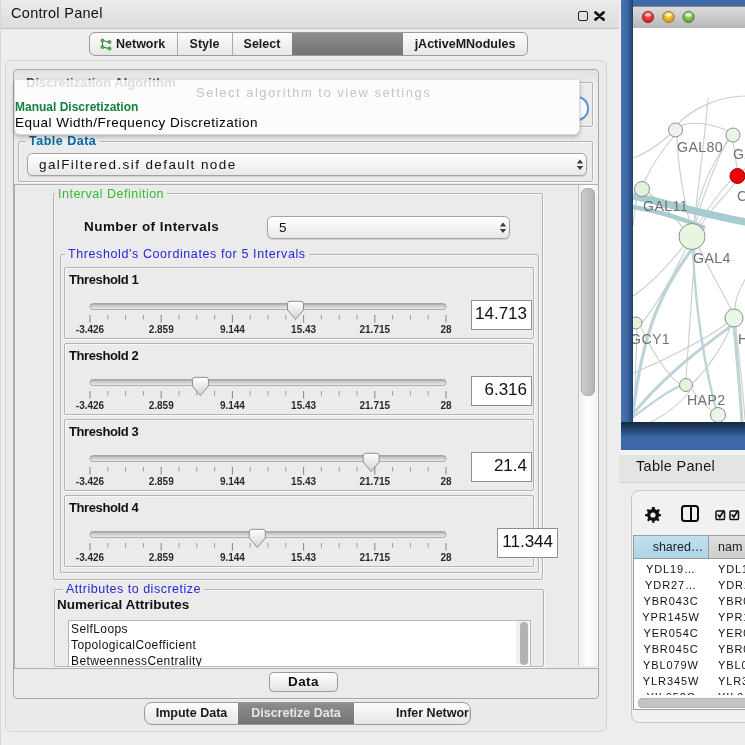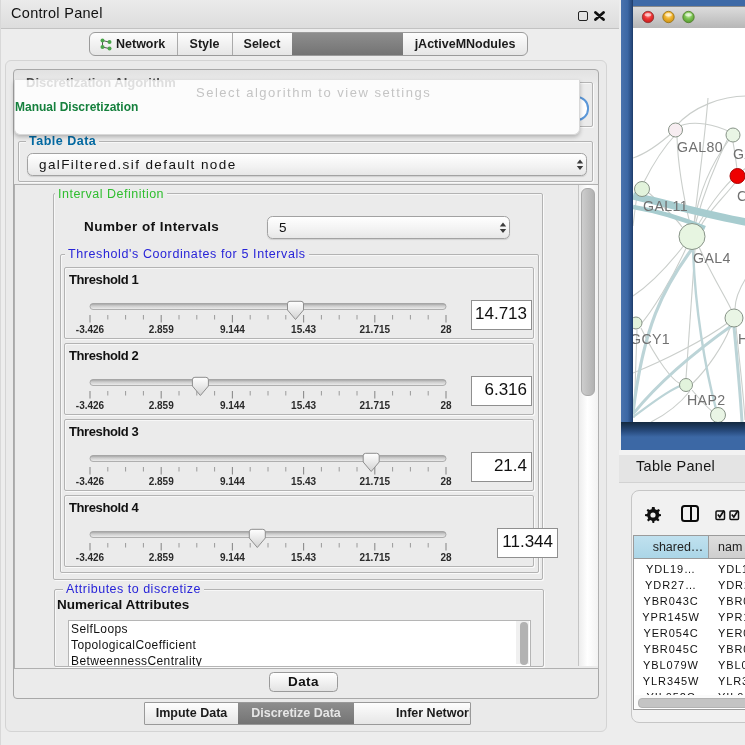--- a/index.html
+++ b/index.html
@@ -245,21 +245,21 @@
 <div class="gtitle" style="left:62px;top:581.5px;color:#2824d8;">Attributes to discretize</div>
 <div class="abs thtitle" style="left:56px;top:596.5px;font-size:13.5px;letter-spacing:0;">Numerical Attributes</div>
 <div class="abs" style="left:67px;top:620px;width:461px;height:45px;background:#fff;border:1px solid #b5b5b5;overflow:hidden;font-size:12px;color:#111;">
   <div style="padding:0 0 0 2px;line-height:16px;letter-spacing:0.4px;">SelfLoops<br>TopologicalCoefficient<br>BetweennessCentrality</div>
 </div>
 <div class="abs" style="left:515px;top:621px;width:13px;height:43px;background:#f0f0f0;"></div>
 <div class="abs" style="left:518.5px;top:621.5px;width:8px;height:43px;border-radius:4px;background:#b2b2b2;"></div>
 
 <div class="abs" style="left:268px;top:672px;width:67px;height:18px;border:1px solid #9a9a9a;border-radius:4.5px;background:linear-gradient(#ffffff,#e3e3e3);text-align:center;line-height:18px;font-size:13.5px;font-weight:bold;letter-spacing:0.4px;color:#111;">Data</div>
 
-<div class="abs" style="left:143px;top:702px;width:325px;height:21px;border:1px solid #999;border-radius:1px;background:linear-gradient(#fdfdfd,#e6e6e6);overflow:hidden;">
+<div class="abs" style="left:143px;top:702px;width:325px;height:21px;border:1px solid #999;border-radius:8px;background:linear-gradient(#fdfdfd,#e6e6e6);overflow:hidden;">
   <div class="abs tabtxt" style="left:0;top:0;width:93px;text-align:center;line-height:21px;">Impute Data</div>
   <div class="abs" style="left:93px;top:0;width:116px;height:21px;background:linear-gradient(#8d8d8d,#747474);"></div>
   <div class="abs tabtxt" style="left:93px;top:0;width:116px;text-align:center;line-height:21px;color:#e6e6e6;">Discretize Data</div>
   <div class="abs tabtxt" style="left:209px;top:0;width:116px;text-align:center;line-height:21px;padding-left:24px;">Infer Network</div>
 </div>
 
 <div class="abs" style="left:88px;top:32px;width:437px;height:22px;border:1px solid #9b9b9b;border-radius:6px;background:linear-gradient(#fdfdfd,#e6e6e6);overflow:hidden;">
   <svg class="abs" style="left:9px;top:4px;" width="14" height="14" viewBox="0 0 14 14">
     <path d="M3.5,3.5 L3.5,10 M3.5,3.5 L10,5 M3.5,10 L10,11.5" stroke="#555" stroke-width="1"></path>
     <circle cx="3.5" cy="3.5" r="2" fill="#4aa54a"></circle>
@@ -272,20 +272,21 @@
   <div class="abs tabtxt" style="left:87px;top:0;width:55px;text-align:center;line-height:22px;">Style</div>
   <div class="abs" style="left:142px;top:0;width:1px;height:22px;background:#aaa;"></div>
   <div class="abs tabtxt" style="left:142px;top:0;width:60px;text-align:center;line-height:22px;">Select</div>
   <div class="abs" style="left:202px;top:0;width:111px;height:22px;background:linear-gradient(#8d8d8d,#747474);"></div>
   <div class="abs tabtxt" style="left:313px;top:0;width:124px;text-align:center;line-height:22px;">jActiveMNodules</div>
 </div>
 
 <div class="abs" style="left:13px;top:80px;width:564px;height:54px;background:#fcfcfc;border:1px solid #d8d8d8;border-top:none;border-radius:0 0 6px 6px;box-shadow:0 2px 4px rgba(0,0,0,0.25);"></div>
 <div class="abs" style="left:195px;top:85px;font-size:13px;letter-spacing:1.5px;color:#c4c4c4;">Select algorithm to view settings</div>
 <div class="abs" style="left:14px;top:100px;font-size:12px;font-weight:bold;color:#15803d;">Manual Discretization</div>
+<div class="abs" style="left:14px;top:115px;font-size:13.5px;letter-spacing:0.5px;color:#000;">Equal Width/Frequency Discretization</div>
 <div class="abs" style="left:25px;top:75px;font-size:13px;font-weight:bold;color:#dedede;white-space:nowrap;">Discretization Algorithm</div>
 <div class="abs" style="left:25px;top:75px;width:220px;height:5px;overflow:hidden;">
       <div style="font-size:13px;font-weight:bold;color:#4a4a4a;white-space:nowrap;">Discretization Algorithm</div>
     </div>
 
 <div class="abs" style="left:620px;top:0;width:125px;height:451px;background:#3e6aa7;"></div>
 <div class="abs" style="left:620px;top:0;width:12px;height:451px;background:linear-gradient(90deg,#4a73ad,#3c67a4 55%,#27497c 90%,#1d3a66);"></div>
 <div class="abs" style="left:632px;top:6px;width:113px;height:22px;background:linear-gradient(#dcdcdc,#b5b5b5);border-top:1px solid #8a8a8a;border-bottom:1px solid #6f6f6f;"></div>
 <svg class="abs" style="left:632px;top:6px;" width="113" height="22" viewBox="0 0 113 22">
 <defs>

